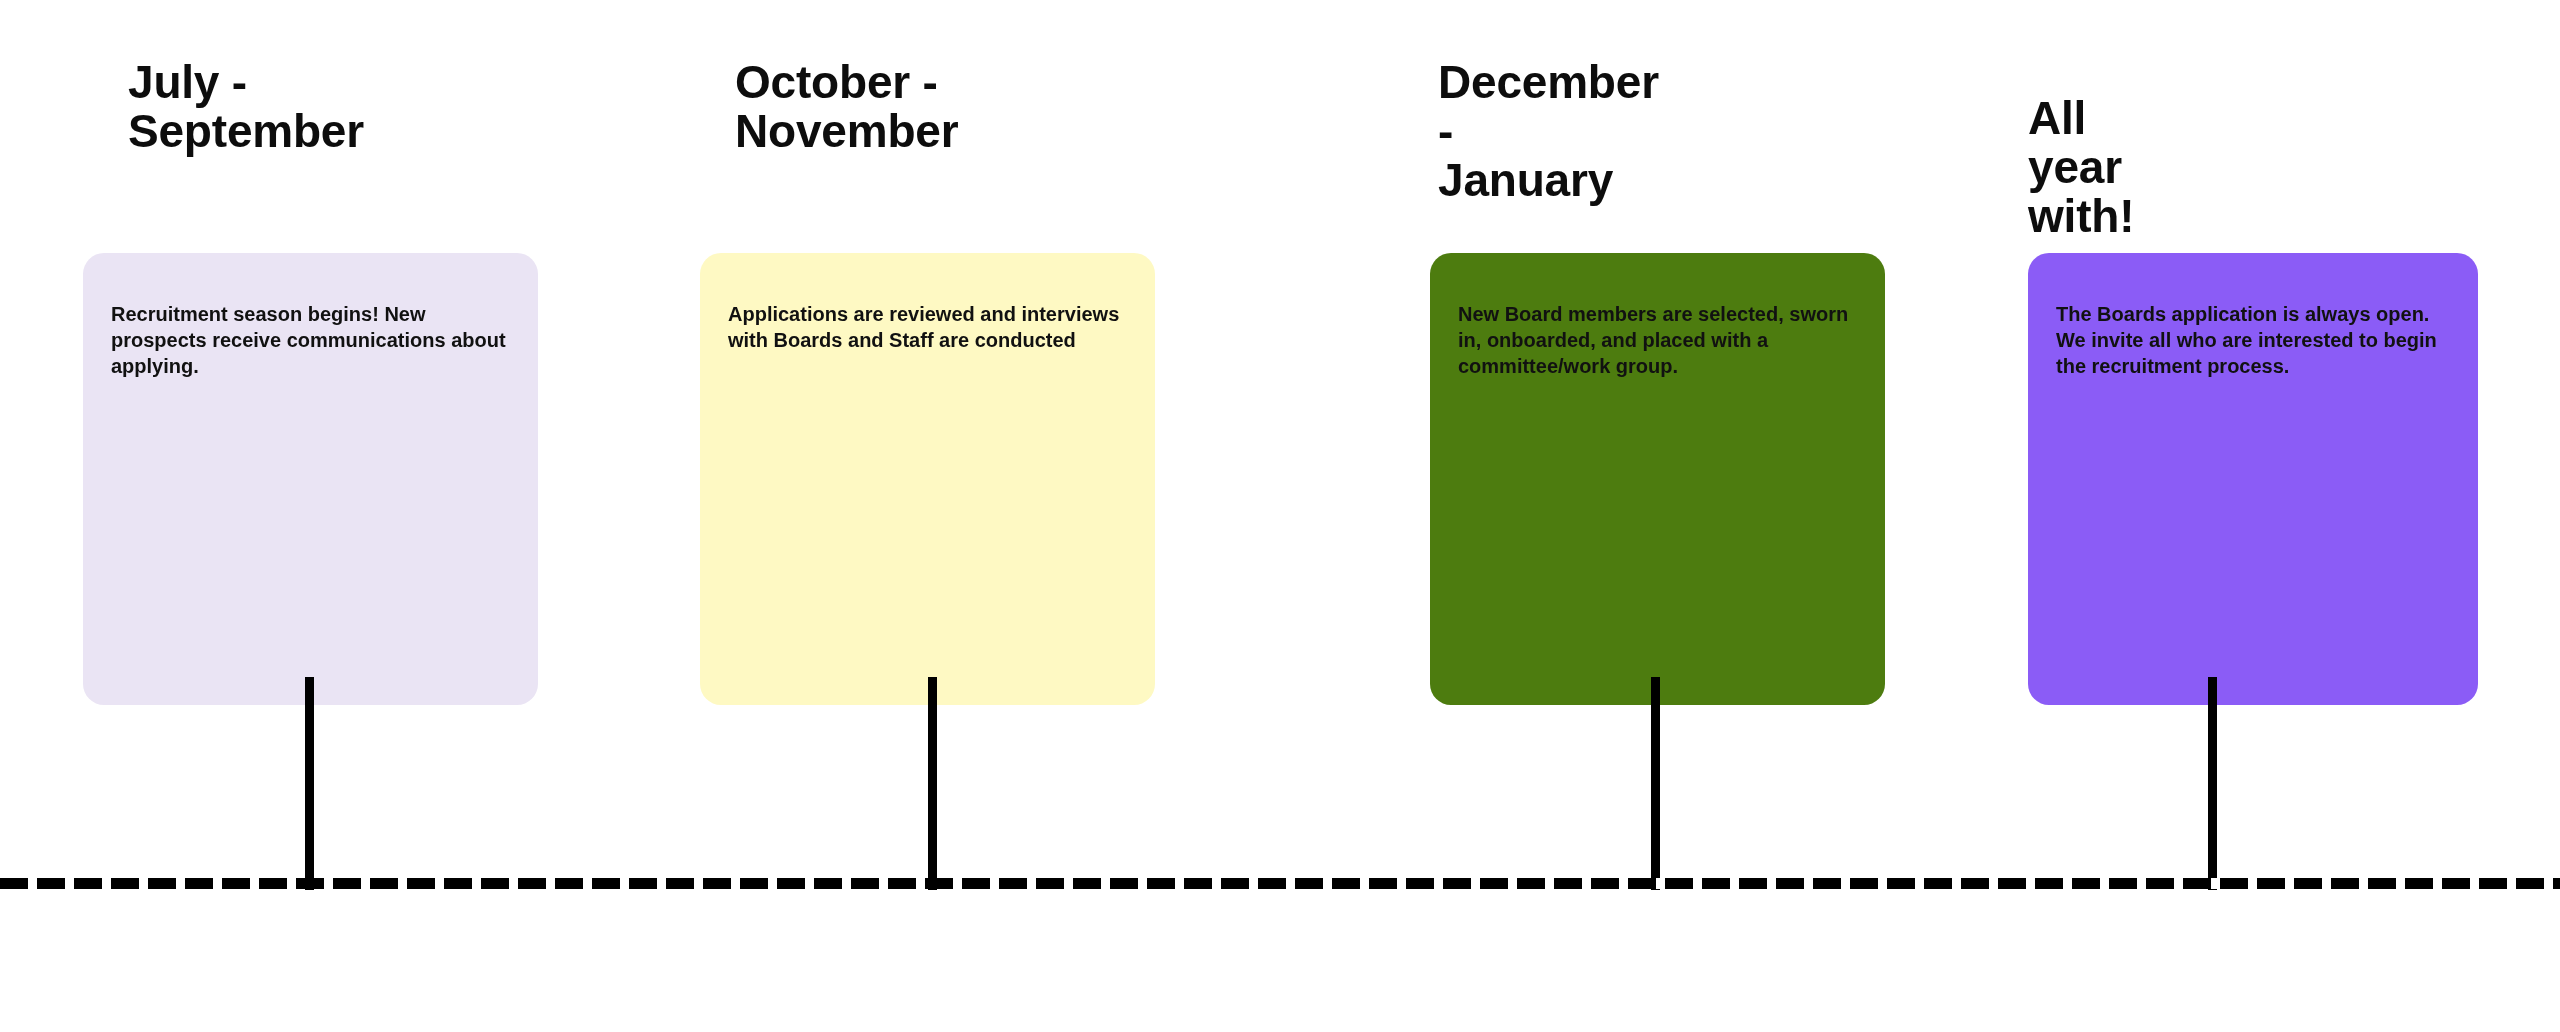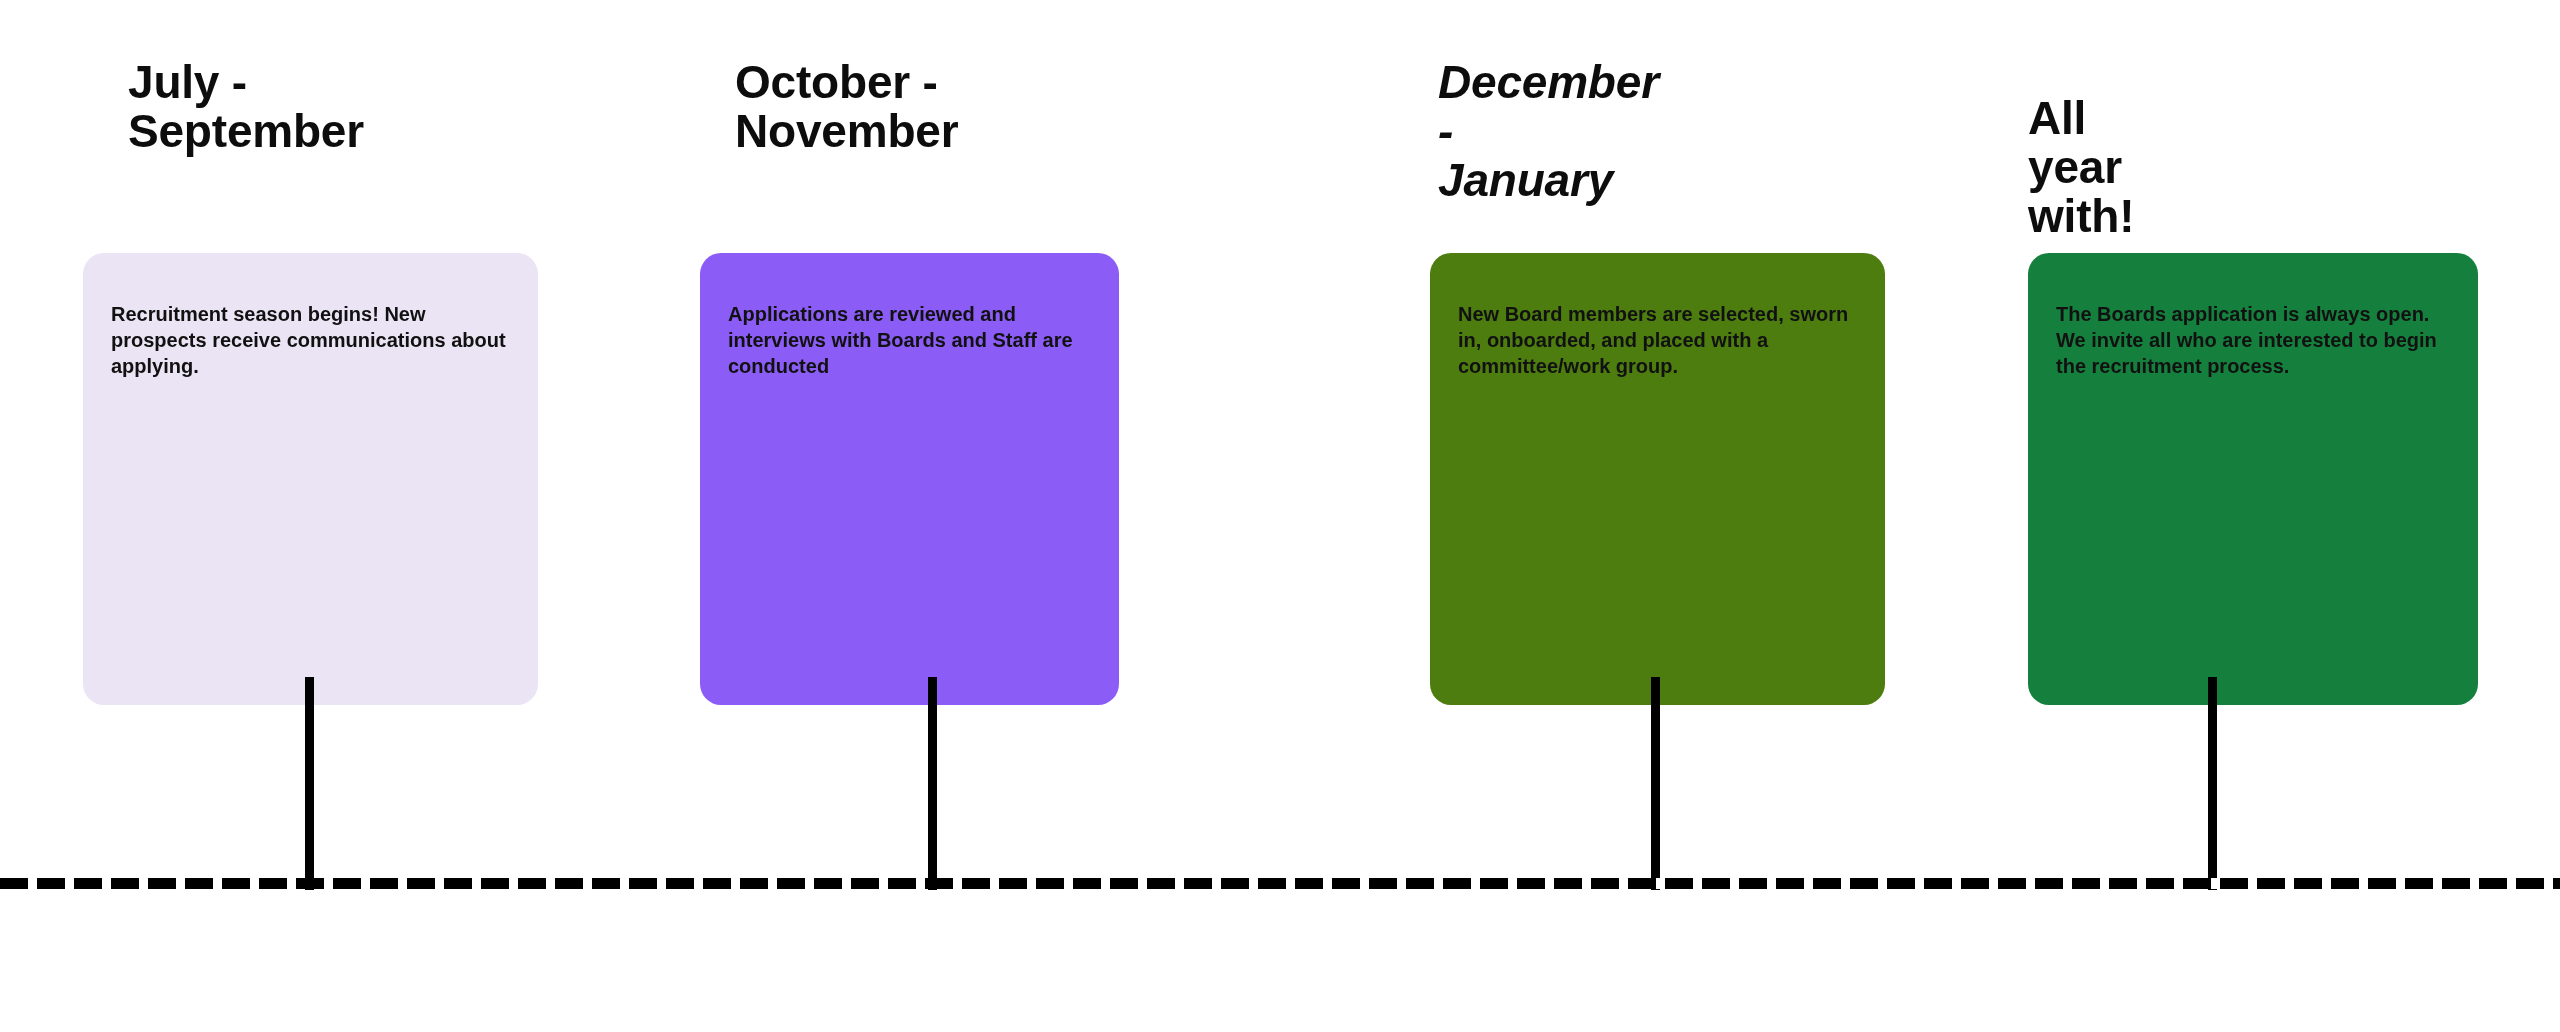--- a/index.html
+++ b/index.html
@@ -87,38 +87,38 @@
 September</h2>
     <div class="stage-card" style="left: 83px; width: 455px; background: rgb(234, 228, 244);">
       <p class="stage-card-text" style="color: rgb(17, 17, 17);">Recruitment season begins! New prospects receive communications about applying.</p>
     </div>
     <div class="stage-connector" style="left: 305px; background: rgb(0, 0, 0);"></div>
   </div>
 
   <div class="stage">
     <h2 class="stage-heading" style="left: 735px; top: 58px;">October -
 November</h2>
-    <div class="stage-card" style="left: 700px; width: 419px; background: #8b5cf6;">
+    <div class="stage-card" style="left: 700px; width: 455px; background: #fef9c3;">
       <p class="stage-card-text" style="color: rgb(17, 17, 17);">Applications are reviewed and interviews with Boards and Staff are conducted</p>
     </div>
     <div class="stage-connector" style="left: 928px; background: rgb(0, 0, 0);"></div>
   </div>
 
   <div class="stage">
-    <h2 class="stage-heading" style="left: 1438px; top: 58px; font-style: italic;">December -
+    <h2 class="stage-heading" style="left: 1438px; top: 58px;">December -
 January</h2>
     <div class="stage-card" style="left: 1430px; width: 455px; background: #4d7c0f;">
       <p class="stage-card-text" style="color: rgb(17, 17, 17);">New Board members are selected, sworn in, onboarded, and placed with a committee/work group.</p>
     </div>
     <div class="stage-connector" style="left: 1651px; background: rgb(0, 0, 0);"></div>
   </div>
 
   <div class="stage">
     <h2 class="stage-heading" style="left: 2028px; top: 94px;">All year with!</h2>
-    <div class="stage-card" style="left: 2028px; width: 450px; background: #15803d;">
+    <div class="stage-card" style="left: 2028px; width: 450px; background: #8b5cf6;">
       <p class="stage-card-text" style="color: rgb(17, 17, 17);">The Boards application is always open. We invite all who are interested to begin the recruitment process.</p>
     </div>
     <div class="stage-connector" style="left: 2208px; background: rgb(0, 0, 0);"></div>
   </div>
 
   <div id="timeline-axis"></div>
 
 </div>
 
 </body></html>

